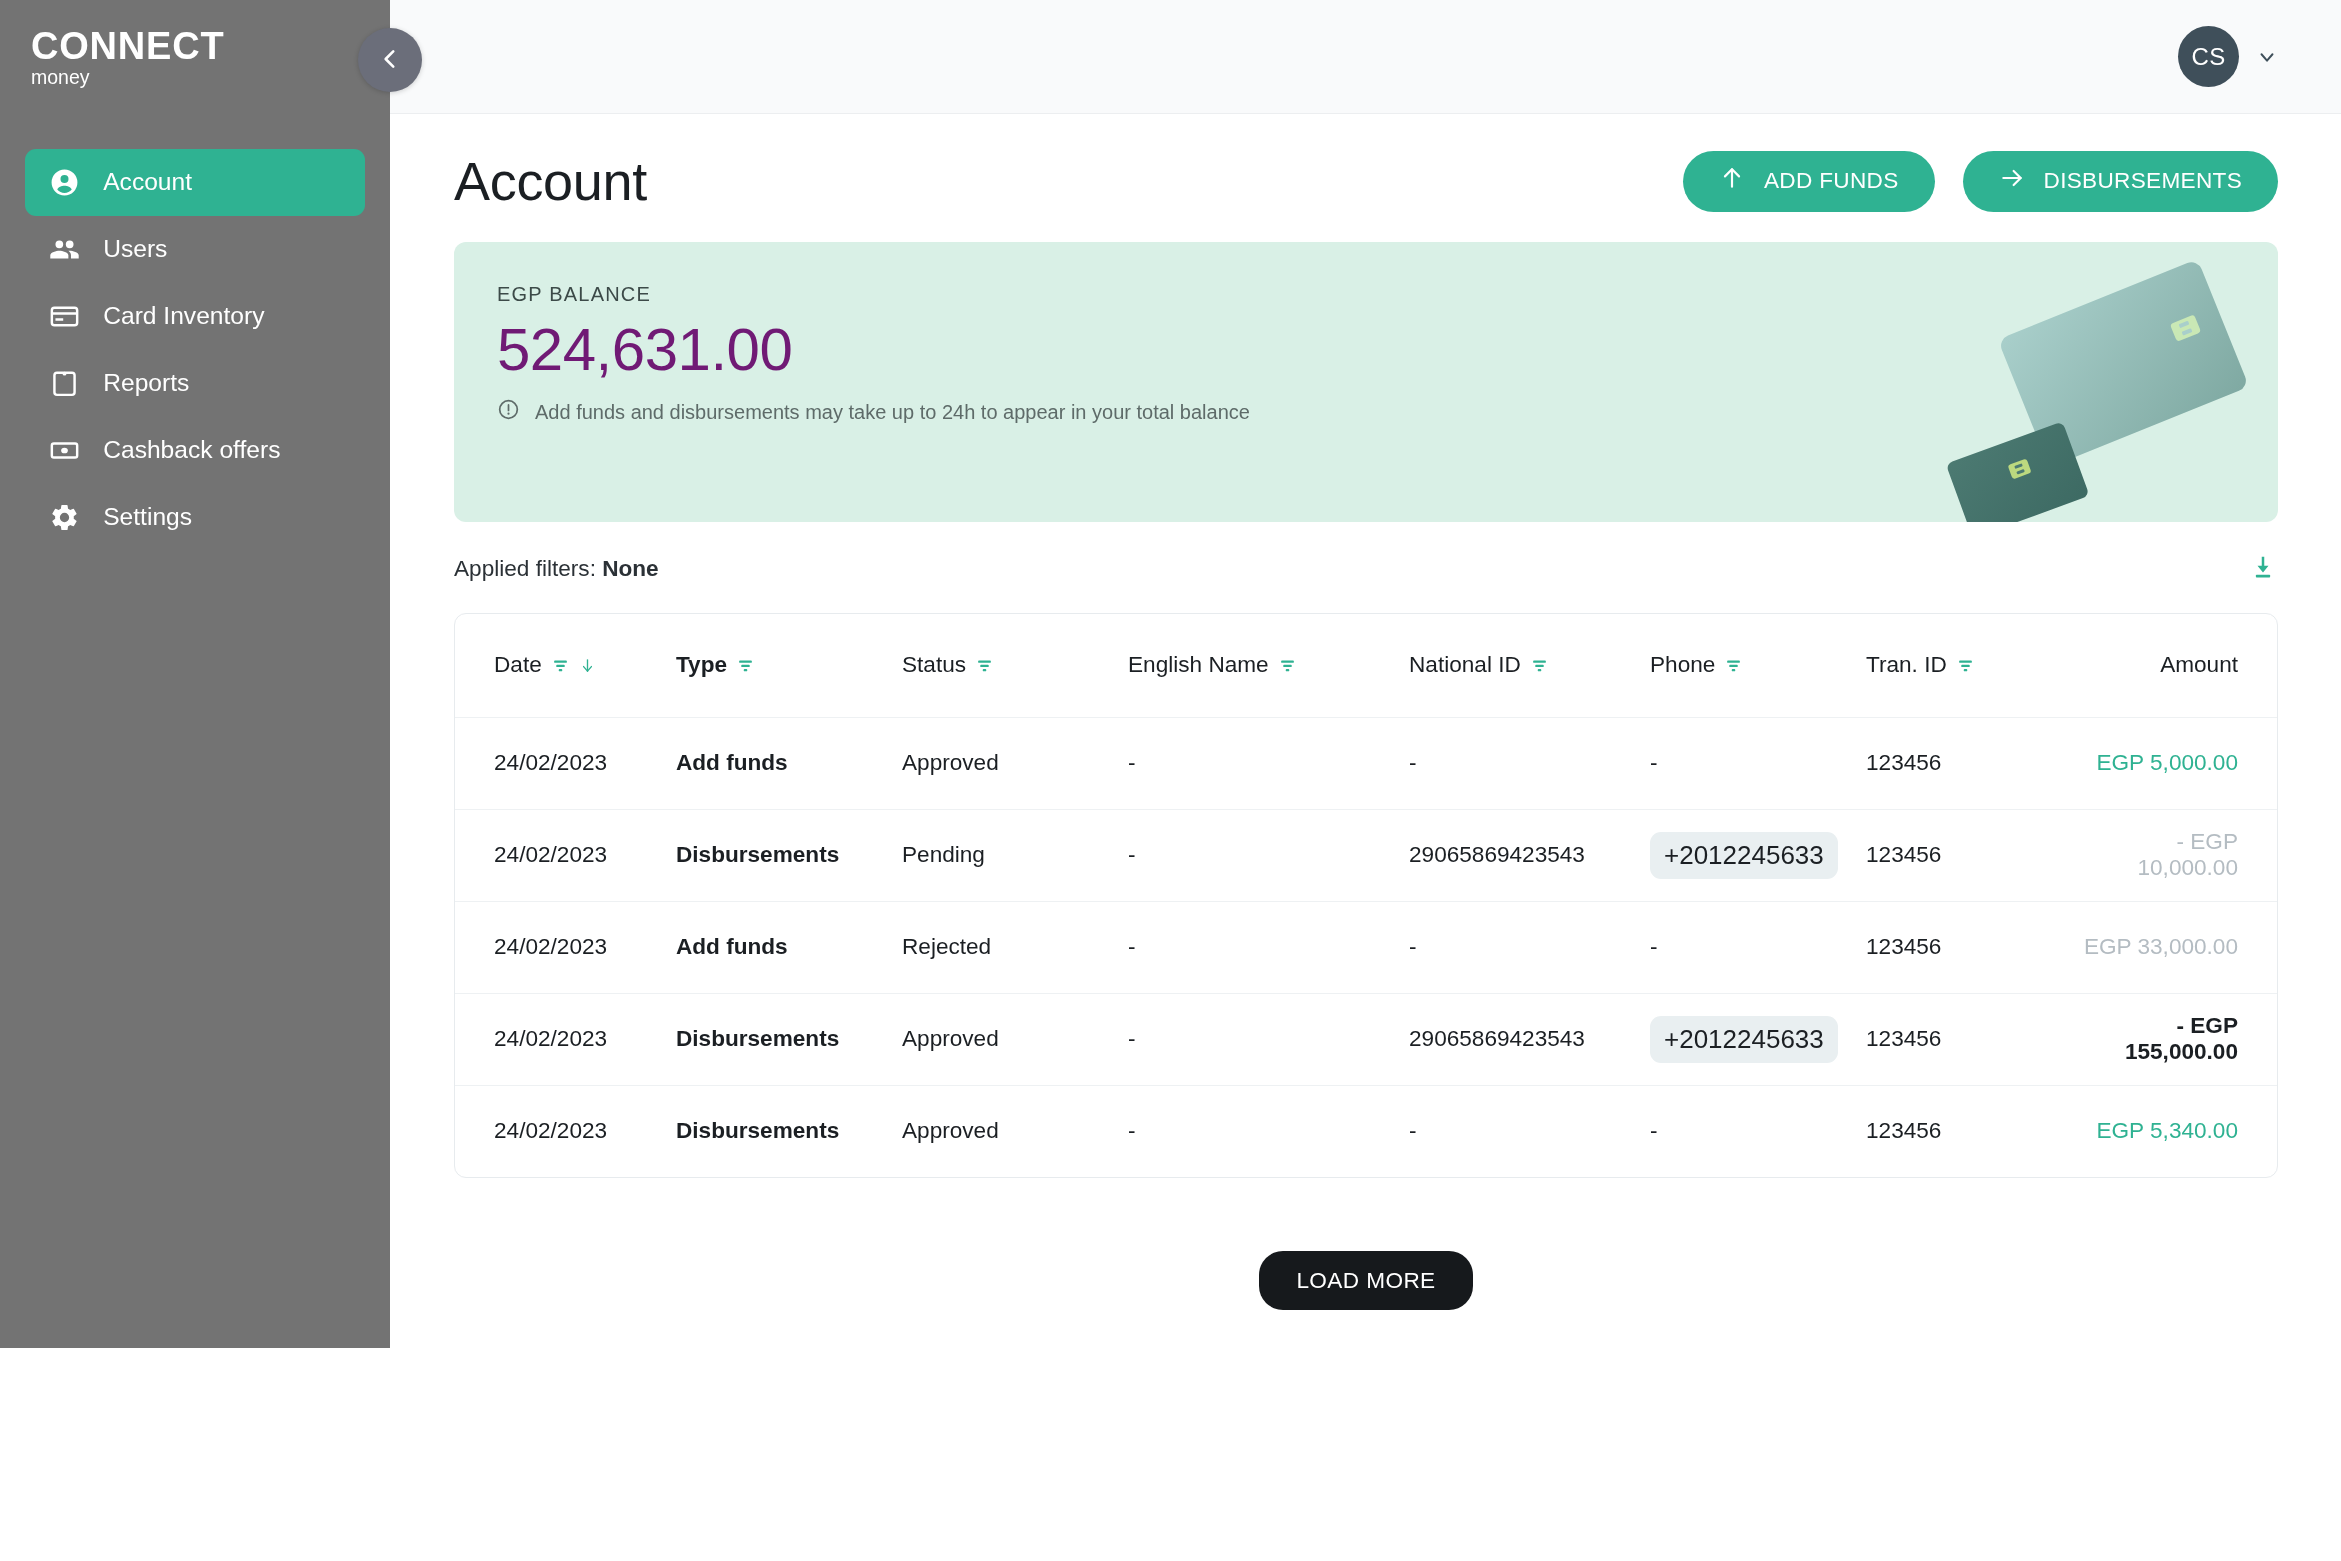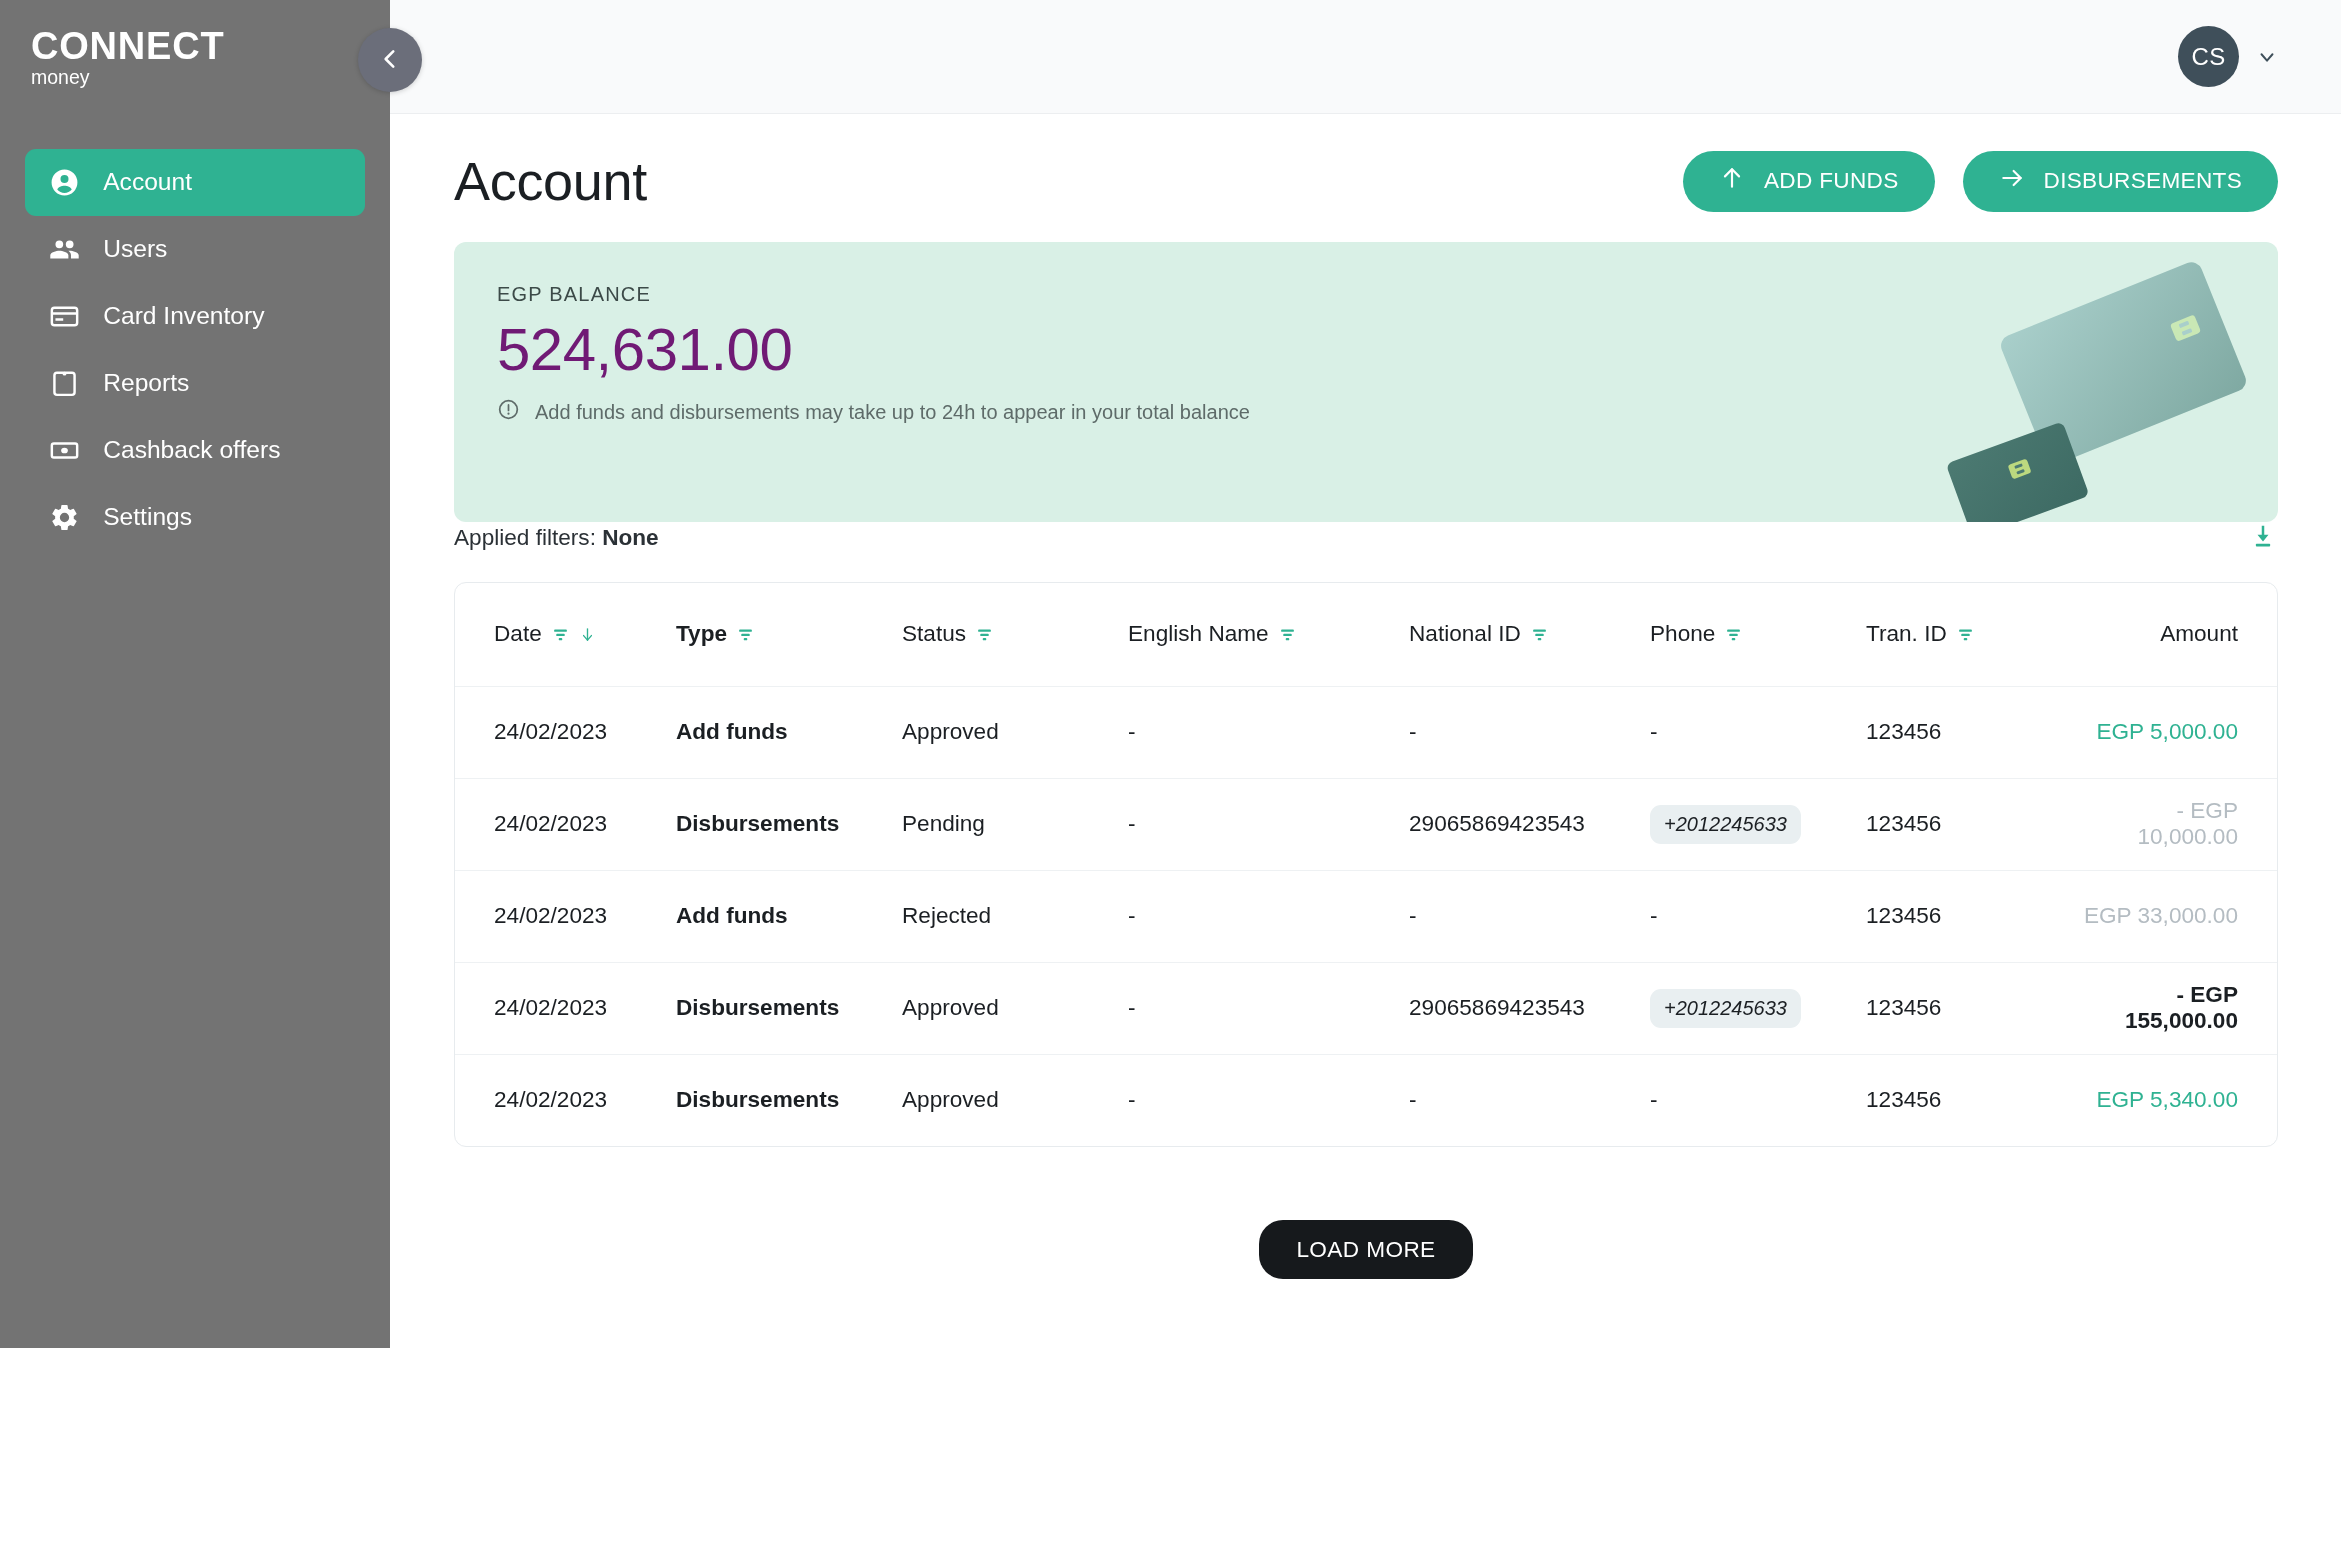--- a/index.html
+++ b/index.html
@@ -99,21 +99,21 @@
   }
   .bal-note {
     display: flex; align-items: center; gap: 15px;
     margin-top: 17px; color: #5e6b69; font-size: 20px;
   }
   .cards-art { position: absolute; right: 0; top: 0; width: 451px; height: 280px; pointer-events: none; }
 
   
   .sec-title { margin-top: 63px; font-size: 33px; font-weight: 500; color: #2b3136; }
   .filters-row {
-    display: flex; align-items: center;
+    margin-top: 31px; display: flex; align-items: center;
     justify-content: space-between;
   }
   .filters-text { font-size: 22.6px; color: #2b3136; }
   .filters-text b { font-weight: 700; }
 
   
   .table-card {
     margin-top: 28px; border: 0.5px solid #e7ebee; border-radius: 12px;
     background: #ffffff; overflow: hidden;
   }
@@ -130,21 +130,21 @@
   .c-name  { width: 281px; }
   .c-nid   { width: 241px; margin-left: 8px; }
   .c-phone { width: 216px; }
   .c-tran  { width: 216px; }
   .c-amt   { text-align: right; padding-right: 39px !important; }
   th.c-date { padding-left: 39px !important; }
   th.c-amt  { padding-right: 39px !important; }
 
   .badge-phone {
     display: inline-block; background: #e9eff1; color: #1b1f23;
-    border-radius: 11px; padding: 8px 14px; font-size: 20px; font-style: italic;
+    border-radius: 11px; padding: 8px 14px; font-size: 26px;
   }
   .amt-green { color: #2fb292; }
   .amt-grey  { color: #b4bcc2; }
   .amt-dark  { color: #1b1f23; font-weight: 700; }
 
   .load-more-row { display: flex; justify-content: center; margin-top: 45px; }
   .load-more {
     background: #16191c; color: #ffffff; border: none;
     border-radius: 24px; height: 59px; padding: 0 37px;
     font-size: 22.6px; font-weight: 500; letter-spacing: 0.4px; margin-top: 28px;

